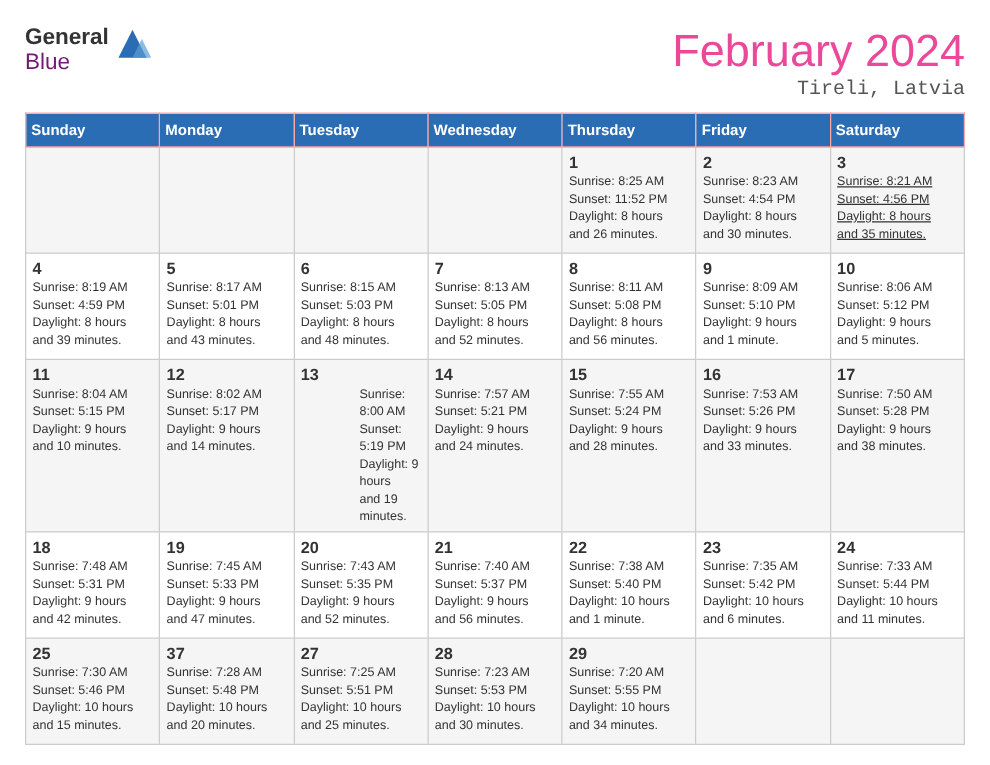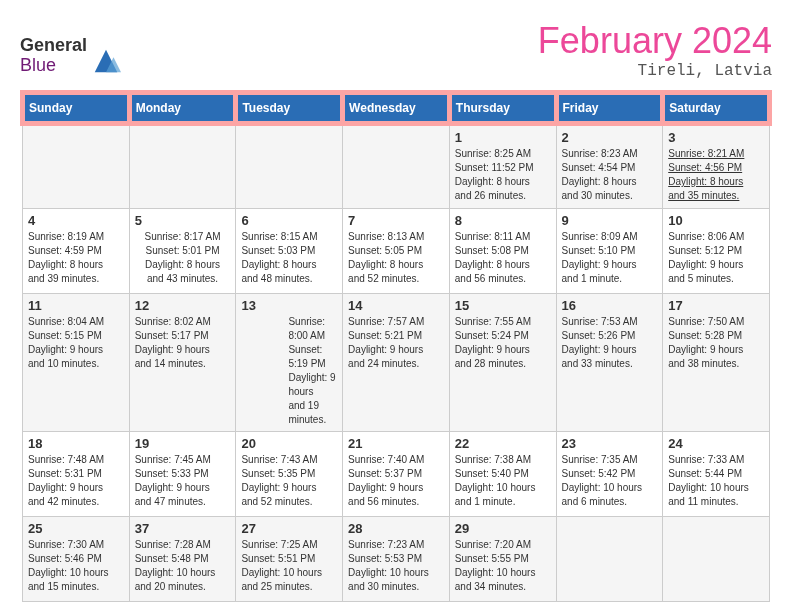--- a/index.html
+++ b/index.html
@@ -11,22 +11,21 @@
       padding: 20px;
     }
     .header {
       display: flex;
       justify-content: space-between;
       align-items: flex-start;
       margin-bottom: 10px;
     }
     .logo {
       display: flex;
-      align-items: flex-end;
-      margin-top: 16px;
+      align-items: flex-start;
     }
     .logo-text {
       display: flex;
       flex-direction: column;
       line-height: 1.1;
     }
     .logo-general {
       font-size: 18px;
       font-weight: bold;
       color: #333;
@@ -59,21 +58,21 @@
       border-collapse: collapse;
       table-layout: fixed;
     }
     th {
       background-color: #2a6db5;
       color: #fff;
       font-size: 12px;
       font-weight: bold;
       padding: 6px 4px;
       text-align: left;
-      border: 5px solid #fca5a5;
+      border: 1px solid #fca5a5;
     }
     td {
       border: 1px solid #ccc;
       vertical-align: top;
       padding: 4px 5px;
       font-size: 10px;
       color: #333;
       height: 85px;
     }
     .day-num {
@@ -161,21 +160,21 @@
       <tr>
         <td>
           <span class="day-num">4</span>
           <div class="cell-text" style="white-space: pre-line;">Sunrise: 8:19 AM
 Sunset: 4:59 PM
 Daylight: 8 hours
 and 39 minutes.</div>
         </td>
         <td>
           <span class="day-num">5</span>
-          <div class="cell-text" style="white-space: pre-line; text-align: center;">Sunrise: 8:17 AM
+          <div class="cell-text" style="white-space: pre-line;">Sunrise: 8:17 AM
 Sunset: 5:01 PM
 Daylight: 8 hours
 and 43 minutes.</div>
         </td>
         <td>
           <span class="day-num">6</span>
           <div class="cell-text" style="white-space: pre-line;">Sunrise: 8:15 AM
 Sunset: 5:03 PM
 Daylight: 8 hours
 and 48 minutes.</div>

